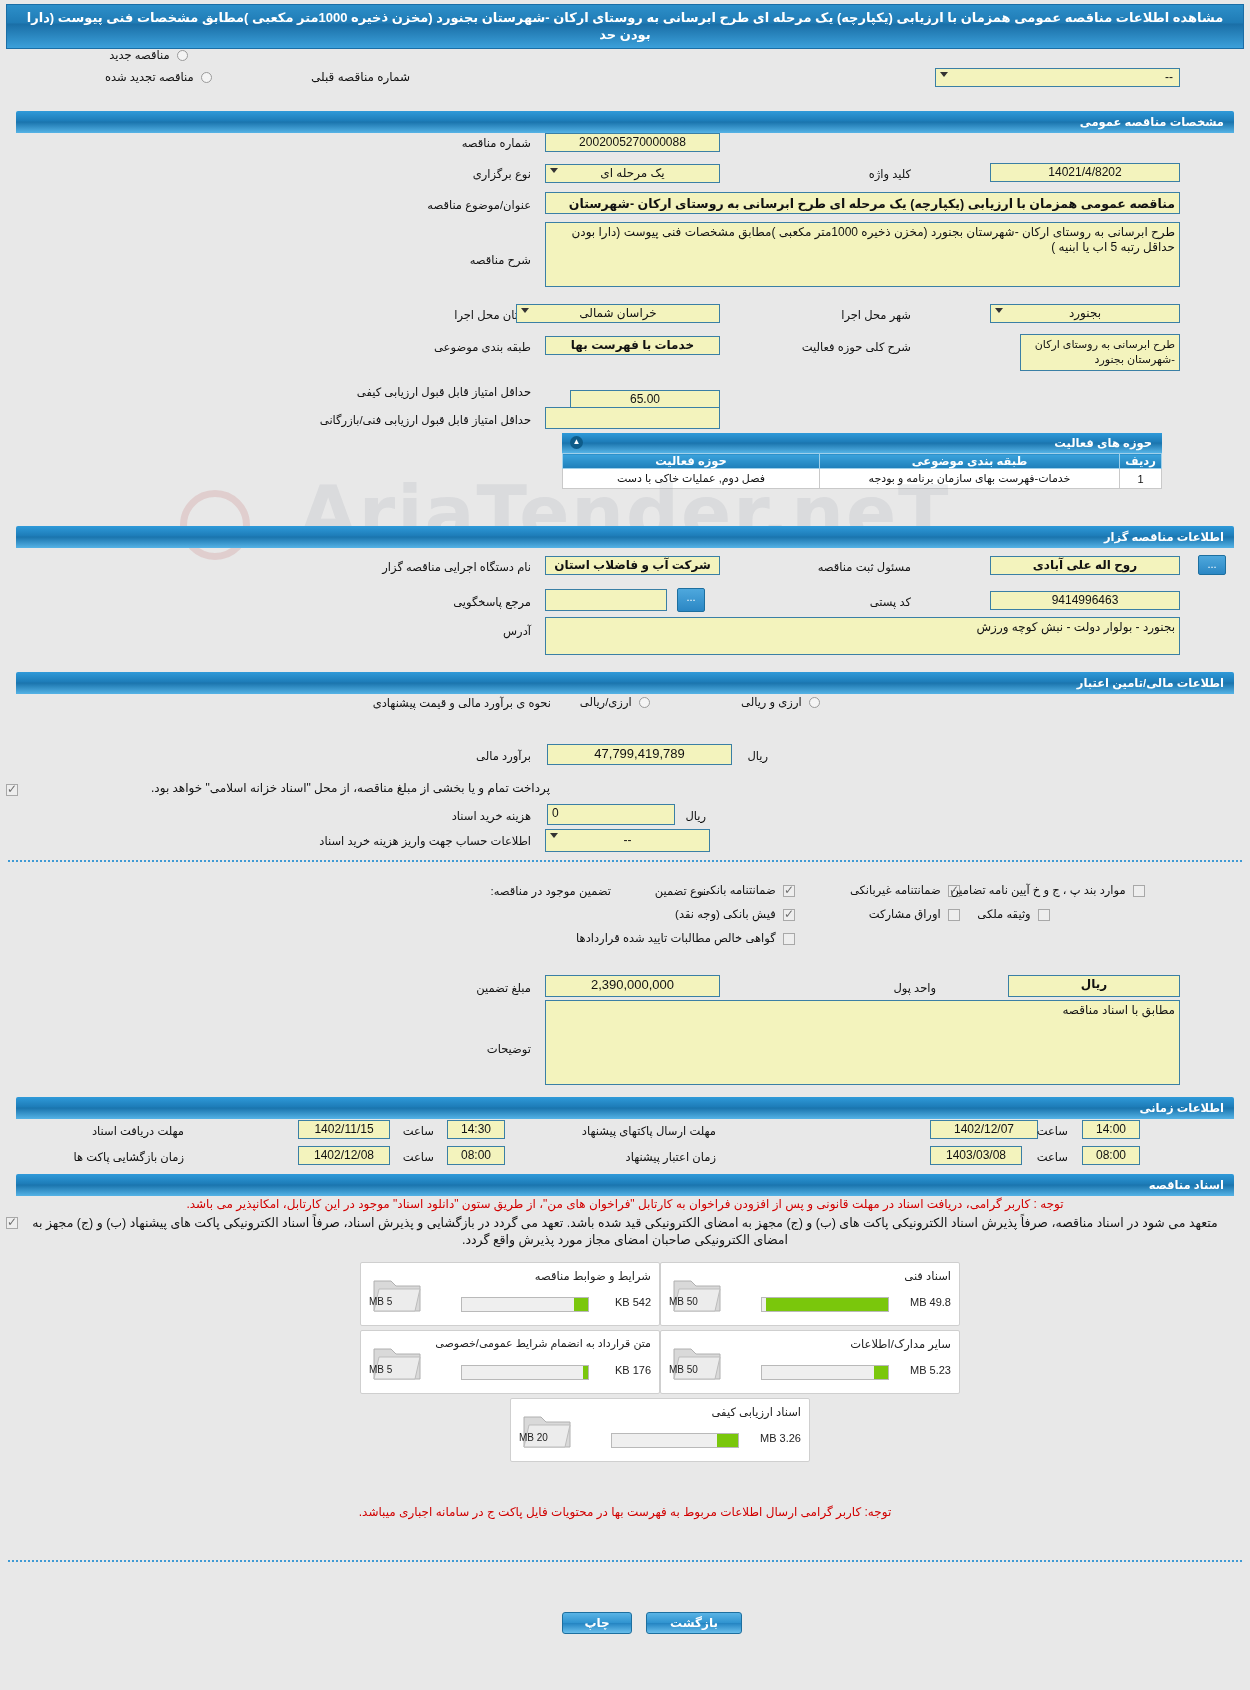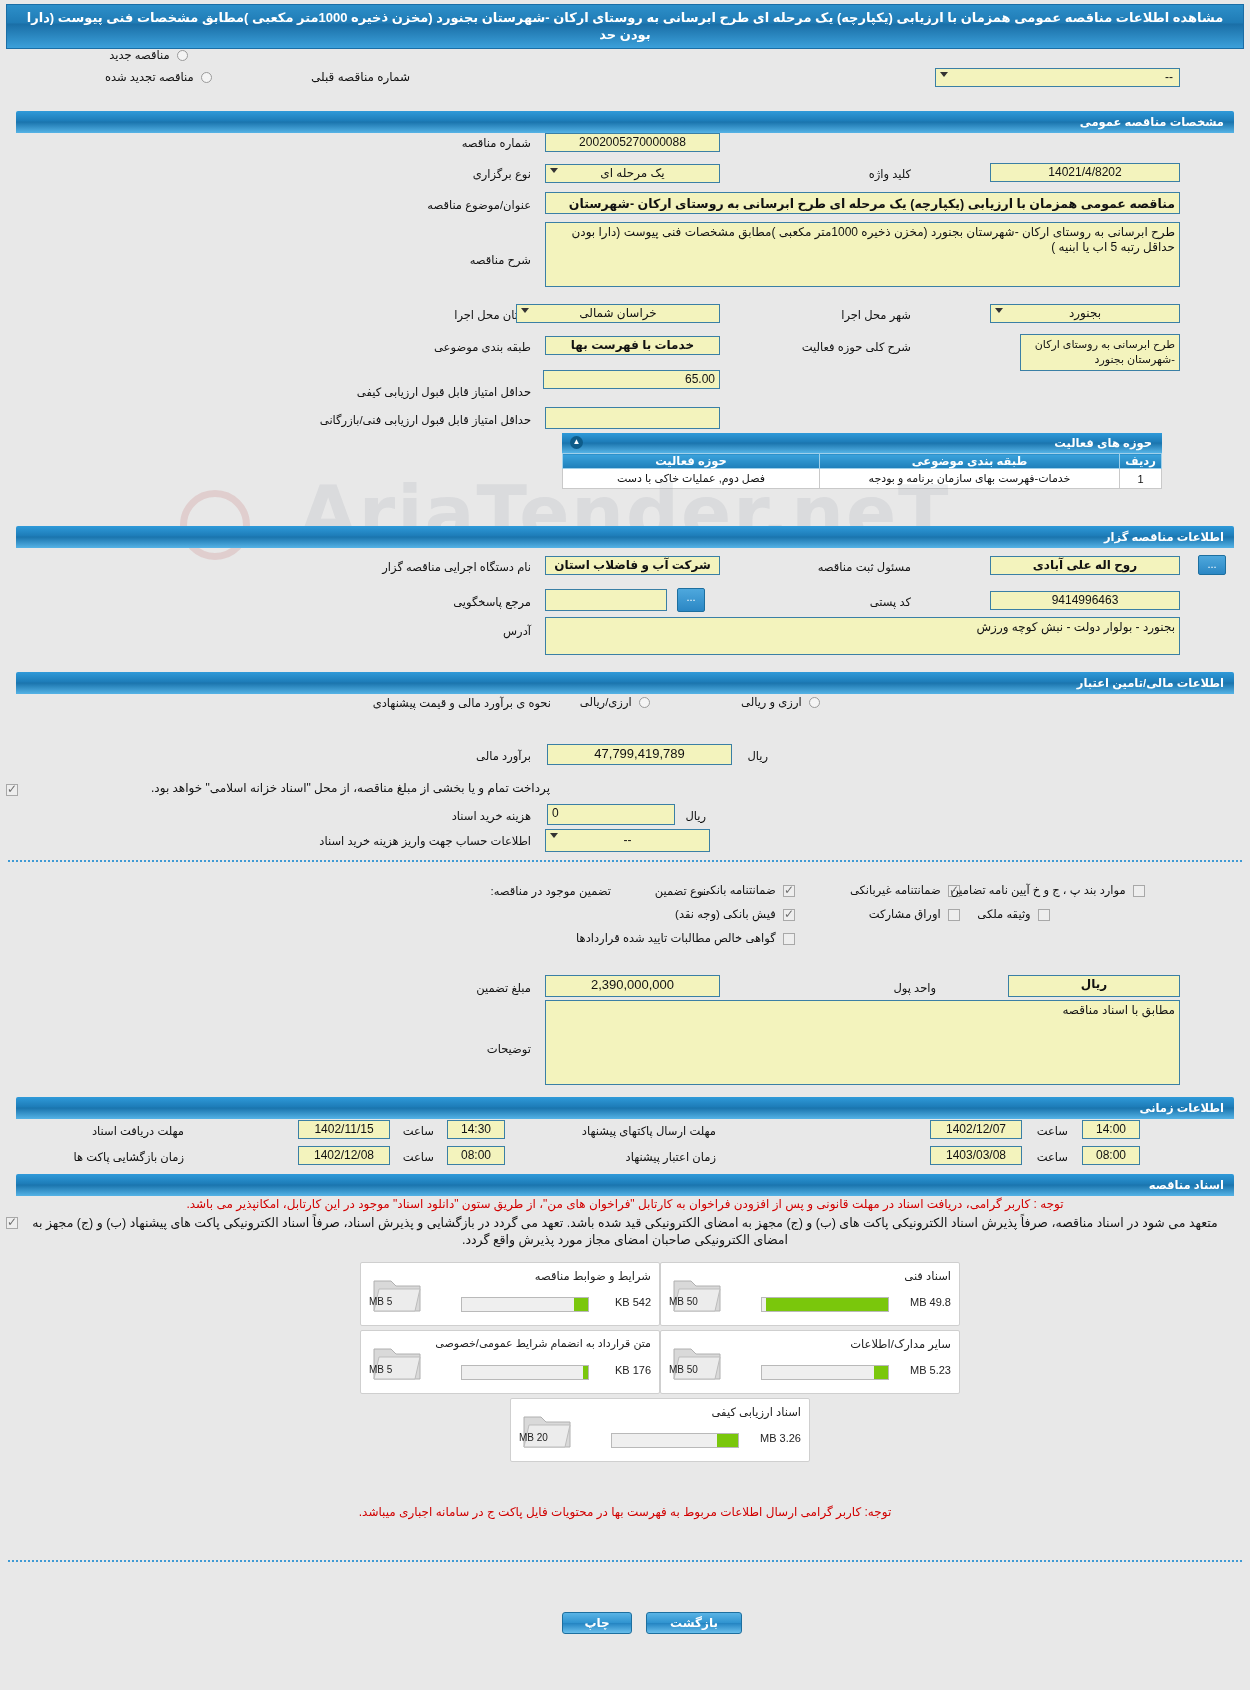--- a/index.html
+++ b/index.html
@@ -249,21 +249,21 @@
   <span class="arrow"></span>
   <span>بجنورد</span>
 </div>
 
 <div class="abs lbl" style="right:715px; top:340px;">طبقه بندی موضوعی</div>
 <div class="fld abs bold" style="right:530px; top:336px; width:175px;">خدمات با فهرست بها</div>
 <div class="abs lbl" style="right:335px; top:340px;">شرح کلی حوزه فعالیت</div>
 <div class="fld abs ta" style="right:70px; top:334px; width:160px; height:37px; font-size:11px;">طرح ابرسانی به روستای ارکان -شهرستان بجنورد</div>
 
 <div class="abs lbl" style="right:715px; top:385px;">حداقل امتیاز قابل قبول ارزیابی کیفی</div>
-<div class="fld abs" style="right:530px; top:370px; width:177px; text-align:right;">65.00</div>
+<div class="fld abs" style="right:530px; top:390px; width:150px; text-align:center;">65.00</div>
 
 <div class="abs lbl" style="right:715px; top:413px;">حداقل امتیاز قابل قبول ارزیابی فنی/بازرگانی</div>
 <div class="fld abs" style="right:530px; top:407px; width:175px; height:22px;"></div>
 
 <div class="act-wrap">
   <div class="act-head">
     <span>حوزه های فعالیت</span>
     <span class="act-collapse">▲</span>
   </div>
   <table class="act-tbl">
@@ -386,21 +386,21 @@
 <div class="sec-bar dark abs" style="right:8px; left:8px; top:1091px;">
   <span>اطلاعات زمانی</span>
 </div>
 
 <div class="abs lbl" style="right:1062px; top:1124px;">مهلت دریافت اسناد</div>
 <div class="fld abs" style="right:860px; top:1120px; width:92px;">1402/11/15</div>
 <div class="abs lbl" style="right:812px; top:1124px;">ساعت</div>
 <div class="fld abs" style="right:745px; top:1120px; width:58px;">14:30</div>
 
 <div class="abs lbl" style="right:530px; top:1124px;">مهلت ارسال پاکتهای پیشنهاد</div>
-<div class="fld abs" style="right:228px; top:1120px; width:92px;">1402/12/07</div>
+<div class="fld abs" style="right:212px; top:1120px; width:108px;">1402/12/07</div>
 <div class="abs lbl" style="right:178px; top:1124px;">ساعت</div>
 <div class="fld abs" style="right:110px; top:1120px; width:58px;">14:00</div>
 
 <div class="abs lbl" style="right:1062px; top:1150px;">زمان بازگشایی پاکت ها</div>
 <div class="fld abs" style="right:860px; top:1146px; width:92px;">1402/12/08</div>
 <div class="abs lbl" style="right:812px; top:1150px;">ساعت</div>
 <div class="fld abs" style="right:745px; top:1146px; width:58px;">08:00</div>
 
 <div class="abs lbl" style="right:530px; top:1150px;">زمان اعتبار پیشنهاد</div>
 <div class="fld abs" style="right:228px; top:1146px; width:92px;">1403/03/08</div>

